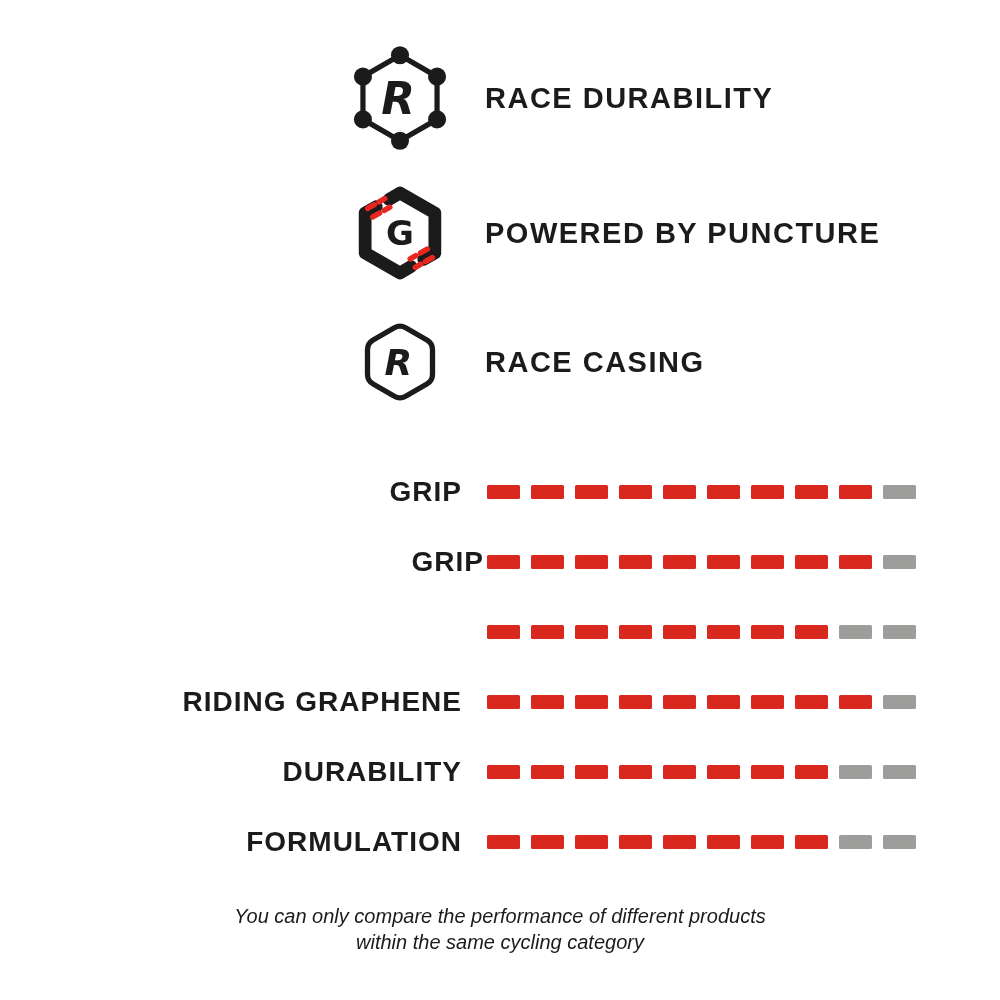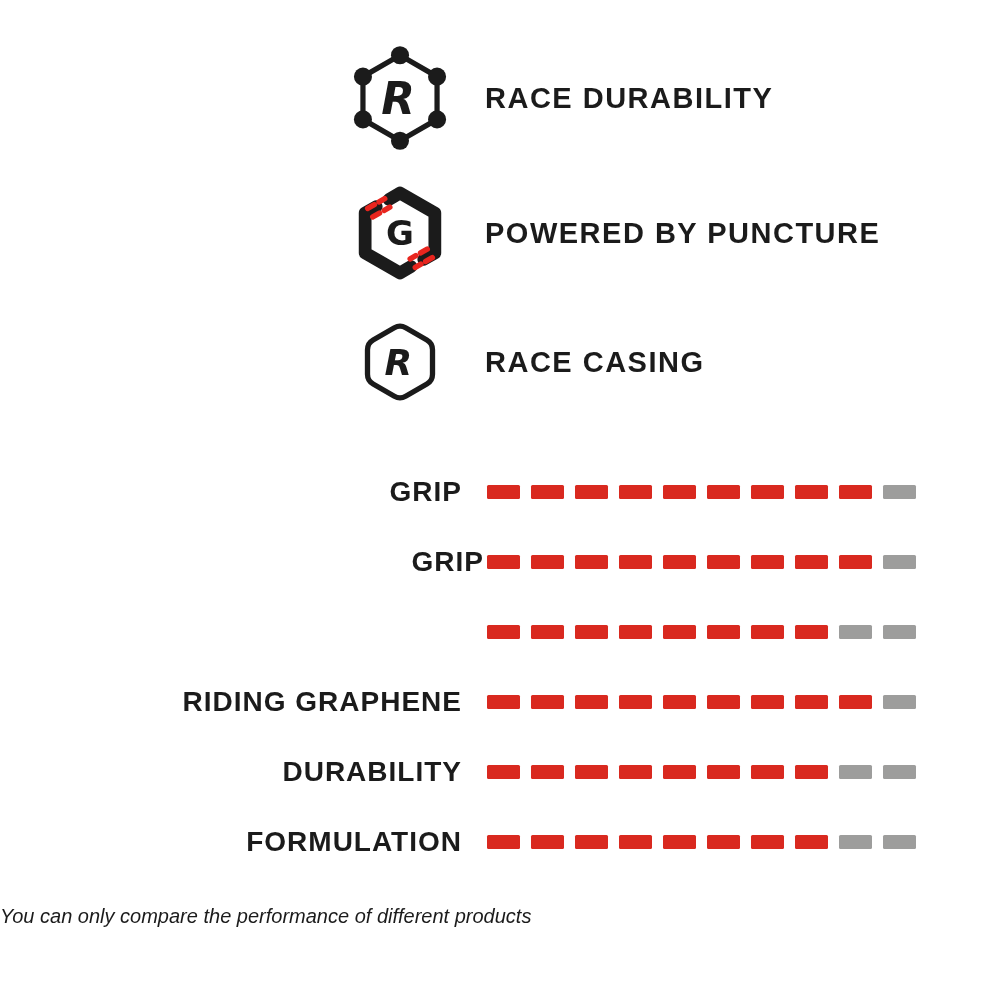--- a/index.html
+++ b/index.html
@@ -34,21 +34,21 @@
     white-space:nowrap;
   }
   .rating-track{
     position:absolute;left:487px;top:50%;transform:translateY(-50%);
     display:flex;gap:11px;
   }
   .rating-segment{width:33px;height:14px;border-radius:1.5px;}
   
   .footnote{
     position:absolute;top:903px;left:0;width:1000px;margin:0;
-    font-style:italic;font-size:20px;line-height:26px;
+    text-align:center;font-style:italic;font-size:20px;line-height:26px;
     color:var(--text);
   }
 </style>
 </head>
 <body>
 
 <div class="canvas" style="--red: #D9291F; --icon-red: #E8251E; --gray: #9D9D9C; --text: #1B1B1B;">
 
   <div class="feature-row" id="feature-0">
     <div class="feature-icon">
@@ -188,15 +188,16 @@
           <div class="rating-segment" style="background: rgb(217, 41, 31);"></div>
           <div class="rating-segment" style="background: rgb(217, 41, 31);"></div>
           <div class="rating-segment" style="background: rgb(157, 157, 156);"></div>
           <div class="rating-segment" style="background: rgb(157, 157, 156);"></div>
         </div>
       </div>
     </div>
 
   <p class="footnote">
     <span>You can only compare the performance of different products</span><br>
+    <span>within the same cycling category</span>
   </p>
 
 </div>
 
 </body></html>

